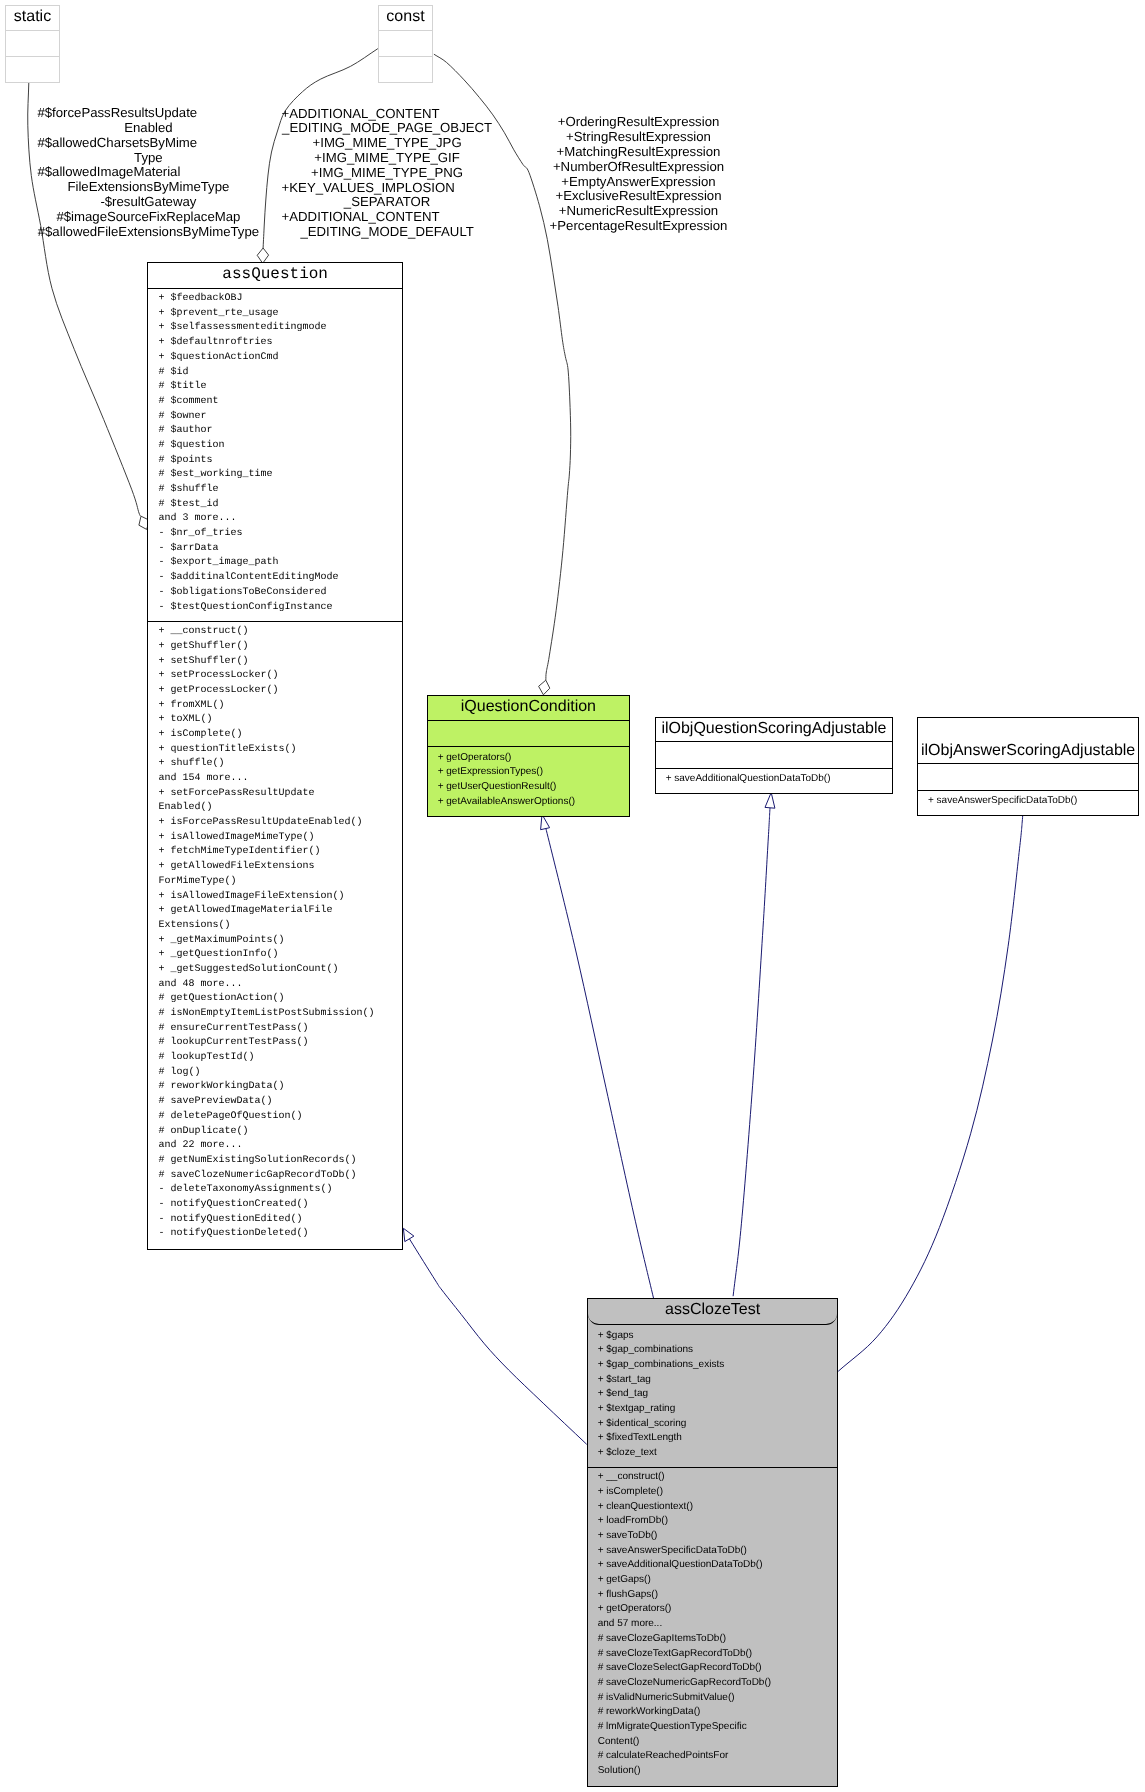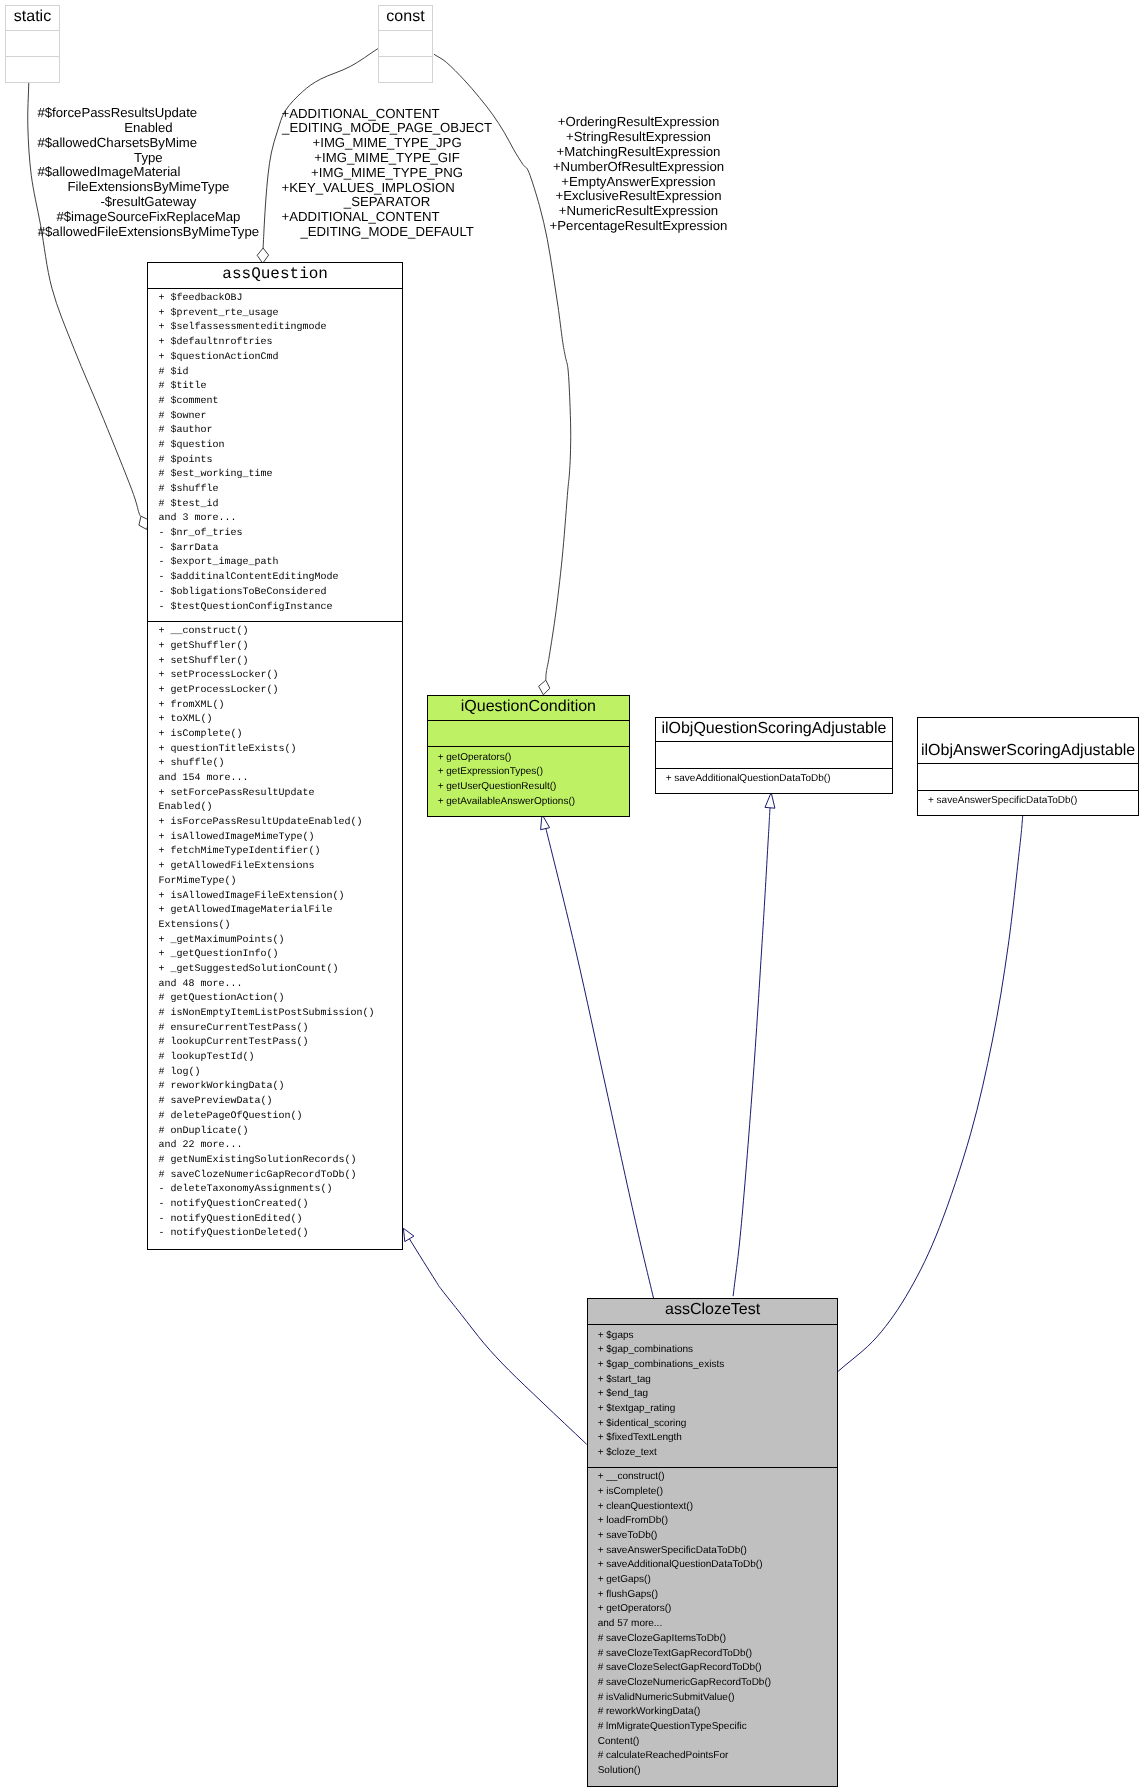--- a/index.html
+++ b/index.html
@@ -152,21 +152,21 @@
 <div class="node" style="left:917.0px;top:716.6px;width:222.2px;border:1px solid #000000;background:#ffffff;">
       <div class="title" style="height:24.0px;padding-top:4.39px;border-bottom:1px solid #000000;margin-top:22px;">ilObjAnswerScoringAdjustable</div>
       <div class="sec" style="height:27.4px;border-bottom:1px solid #000000;"></div>
       <div class="sec" style="height:23.7px;padding-top:2.69px;">
         <div class="secinner">
           <div class="row">+ saveAnswerSpecificDataToDb()</div>
         </div>
       </div>
     </div>
 <div class="node" style="left:586.7px;top:1298.2px;width:251.8px;border:1px solid #000000;background:#c0c0c0;">
-      <div class="title" style="height:25.8px;padding-top:3.79px;border-bottom:1px solid #000000;">assClozeTest</div>
+      <div class="title" style="height:25.8px;padding-top:3.79px;border-bottom:1px solid #000000;border-radius:11px;">assClozeTest</div>
       <div class="sec" style="height:142.7px;border-bottom:1px solid #000000;padding-top:3.59px;">
         <div class="secinner">
           <div class="row">+ $gaps</div>
           <div class="row">+ $gap_combinations</div>
           <div class="row">+ $gap_combinations_exists</div>
           <div class="row">+ $start_tag</div>
           <div class="row">+ $end_tag</div>
           <div class="row">+ $textgap_rating</div>
           <div class="row">+ $identical_scoring</div>
           <div class="row">+ $fixedTextLength</div>

